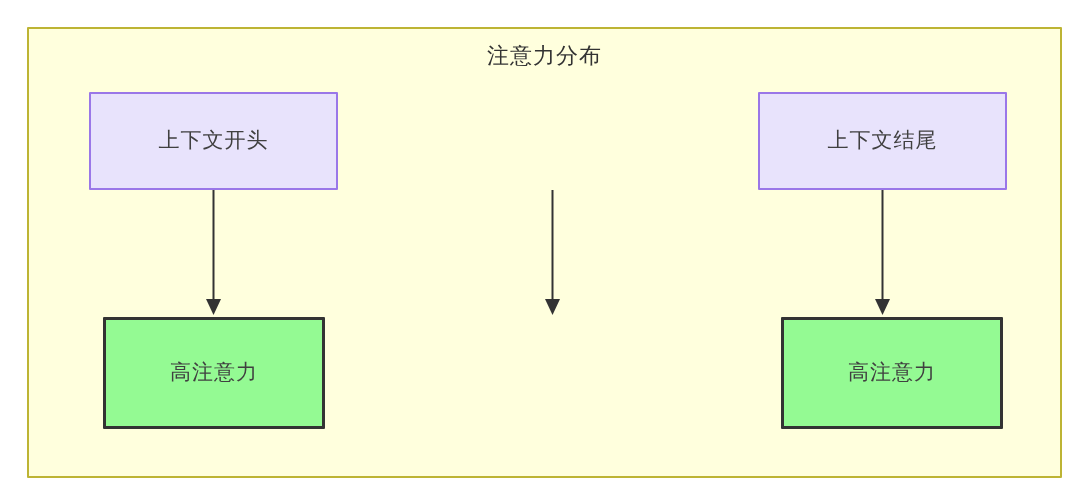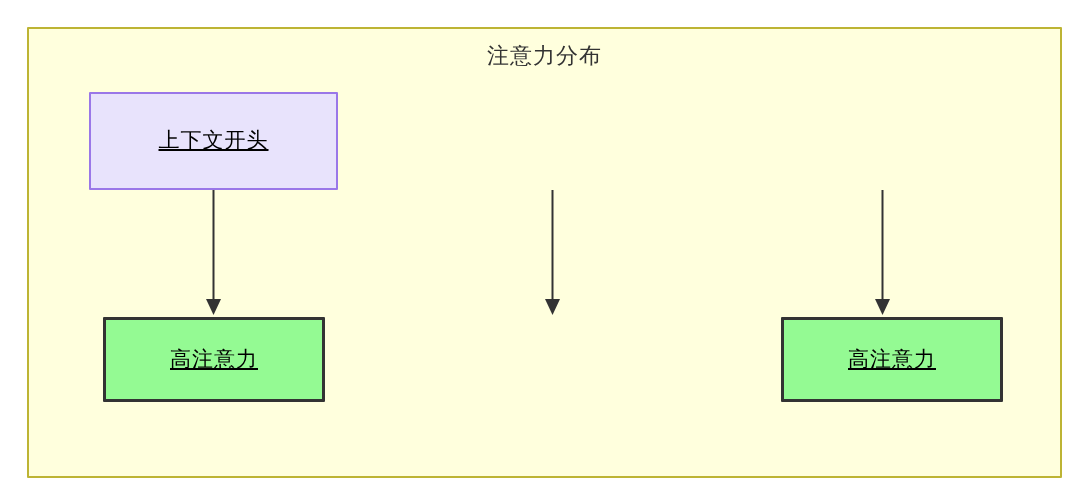--- a/index.html
+++ b/index.html
@@ -44,36 +44,35 @@
   }
   
   .node {
     position: absolute;
     box-sizing: border-box;
     display: flex;
     align-items: center;
     justify-content: center;
     text-align: center;
     font-size: 21px;
-    color: #000000;
+    color: #404040;
     letter-spacing: 1px;
     line-height: 1.2;
     white-space: nowrap;
-    text-decoration: underline;
   }
   .node-source {
     width: 249px;
     height: 98px;
     background: #e8e3fc;
     border: 2px solid #9a77e8;
     border-radius: 1px;
   }
   .node-result {
     width: 222px;
-    height: 85px;
+    height: 112px;
     border: 3px solid #333333;
     border-radius: 1px;
   }
   .fill-high { background: #94fa93; }
   .fill-low  { background: #fc9498; }
 
   
   .pos-top-1 { left: 89px;  top: 92px; }
   .pos-top-2 { left: 428px; top: 92px; }
   .pos-top-3 { left: 758px; top: 92px; }
@@ -106,20 +105,21 @@
 
 <div id="canvas">
 
   <div class="subgraph">
     <div class="subgraph-title">注意力分布</div>
   </div>
 
   <div class="node node-source pos-top-1">上下文开头</div>
 
 
+  <div class="node node-source pos-top-3">上下文结尾</div>
 
   <div class="node node-result fill-high pos-bot-1">高注意力</div>
 
 
   <div class="node node-result fill-high pos-bot-3">高注意力</div>
 
   <svg id="edges" viewBox="0 0 1080 496" xmlns="http://www.w3.org/2000/svg">
     <g>
       <line class="edge-line" x1="213.5" y1="190" x2="213.5" y2="304"></line>
       <polygon class="edge-head" points="213.5,315 206,299 221,299"></polygon>

